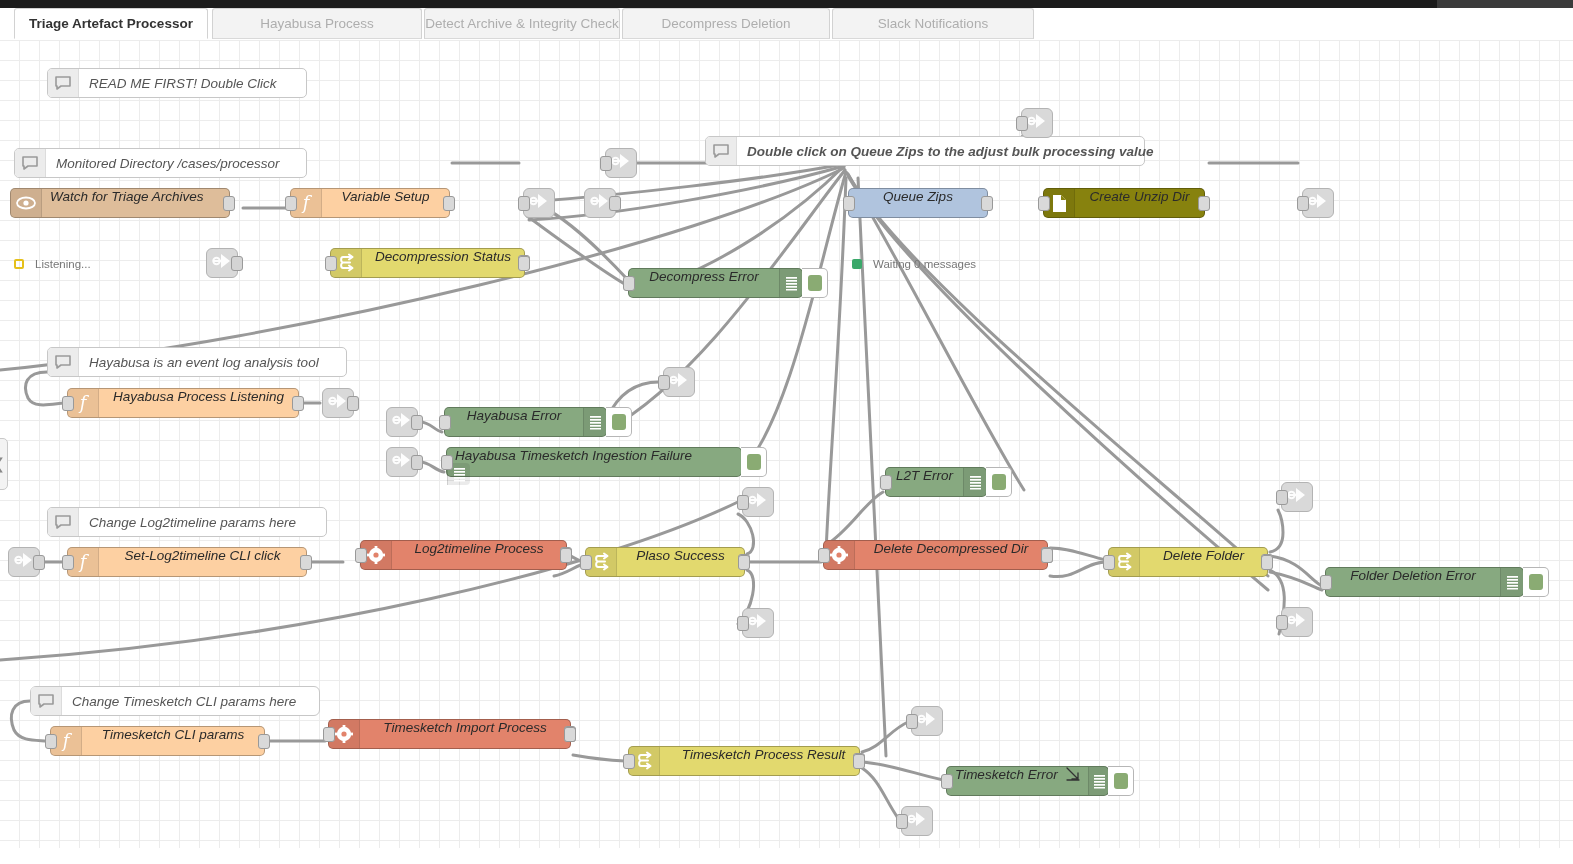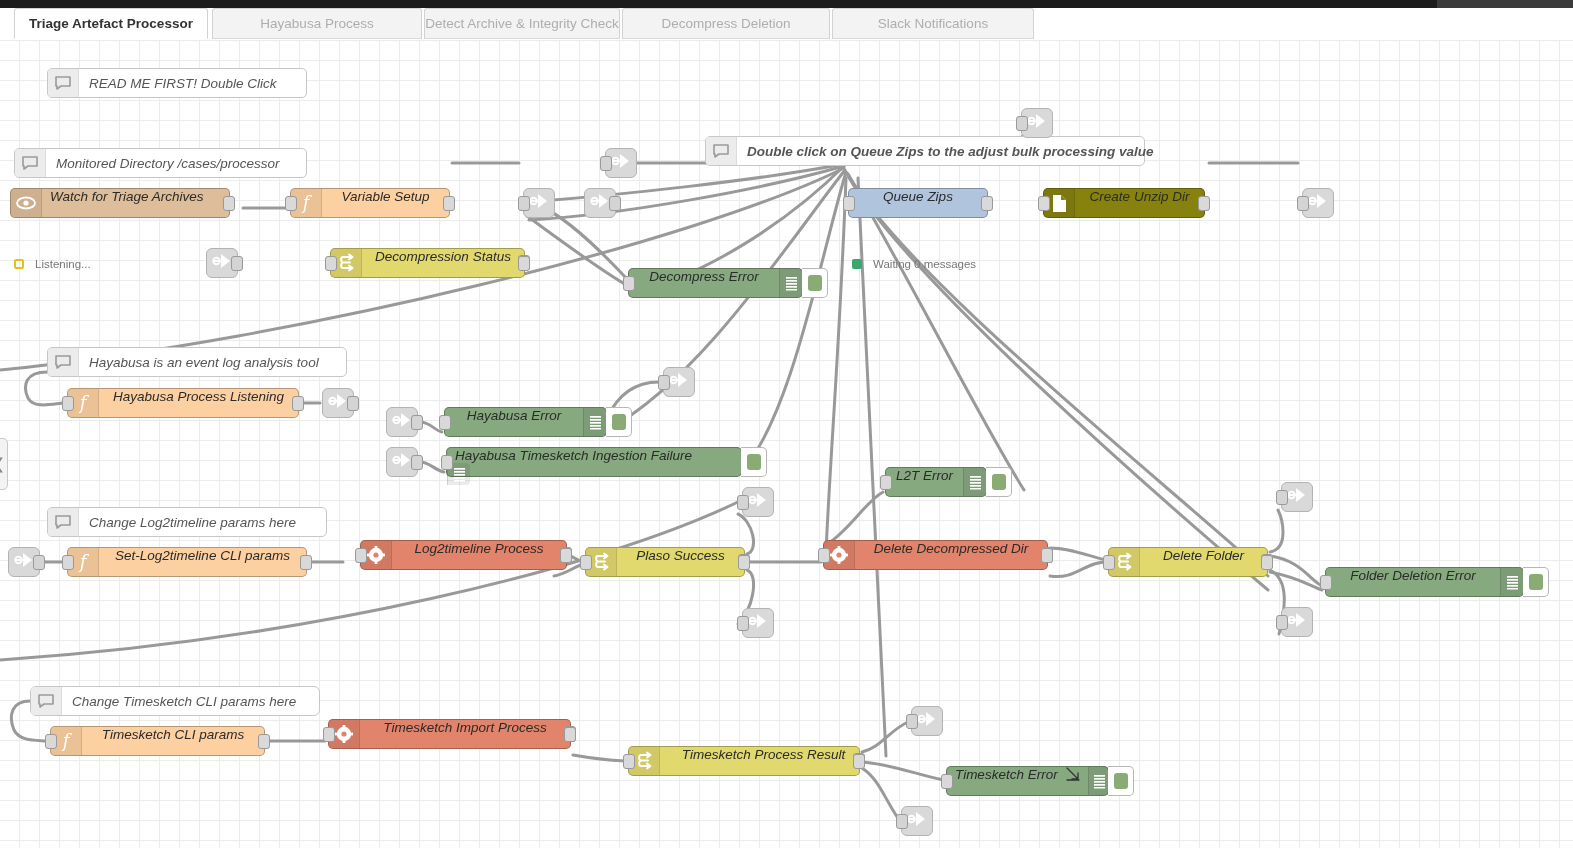--- a/index.html
+++ b/index.html
@@ -564,21 +564,21 @@
             <i></i>
           </div>
           <div class="port in"></div>
         </div>
         <div class="node c-func" style="left: 67px; top: 507px; width: 240px;">
           <div class="ico">
             <svg width="16" height="20" viewBox="0 0 16 20">
               <text x="8" y="16" font-family="DejaVu Serif, serif" font-size="18" font-style="italic" fill="#fff" text-anchor="middle">f</text>
             </svg>
           </div>
-          <div class="lbl">Set-Log2timeline CLI params</div>
+          <div class="lbl">Set-Log2timeline CLI click</div>
           <div class="port in"></div>
           <div class="port out"></div>
         </div>
         <div class="node c-exec" style="left: 360px; top: 500px; width: 207px;">
           <div class="ico">
             <svg width="18" height="18" viewBox="0 0 18 18">
               <g fill="#fff">
                 <circle cx="9" cy="9" r="7.2"></circle>
               </g>
               <circle cx="9" cy="9" r="2.6" fill="#e2836b"></circle>

